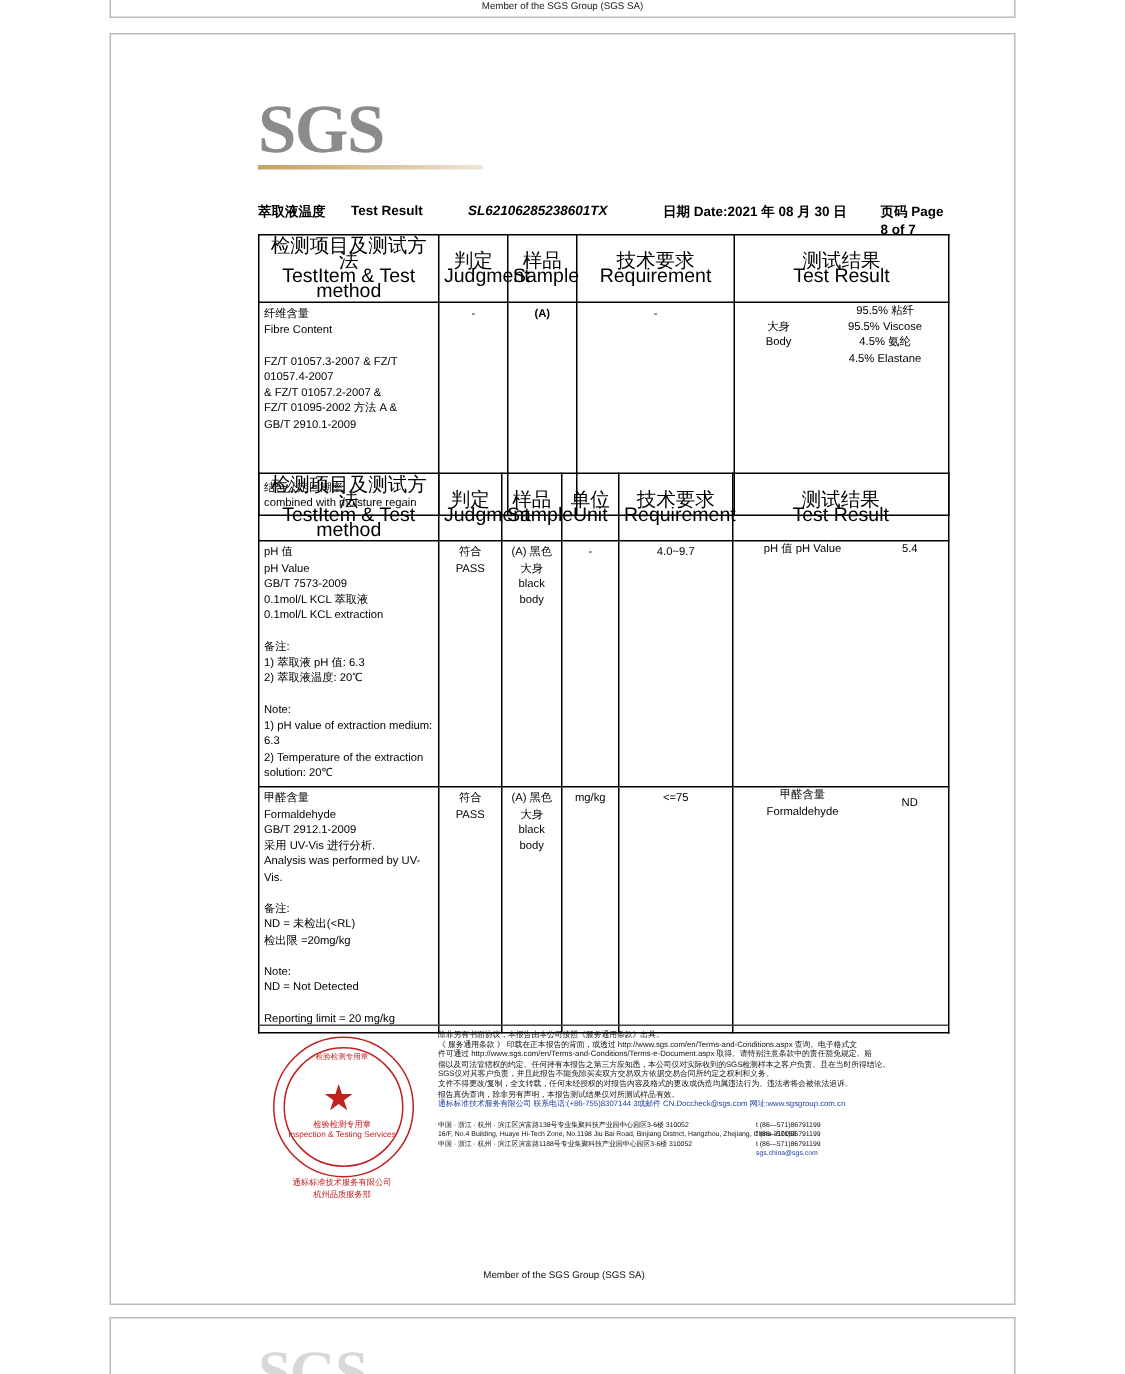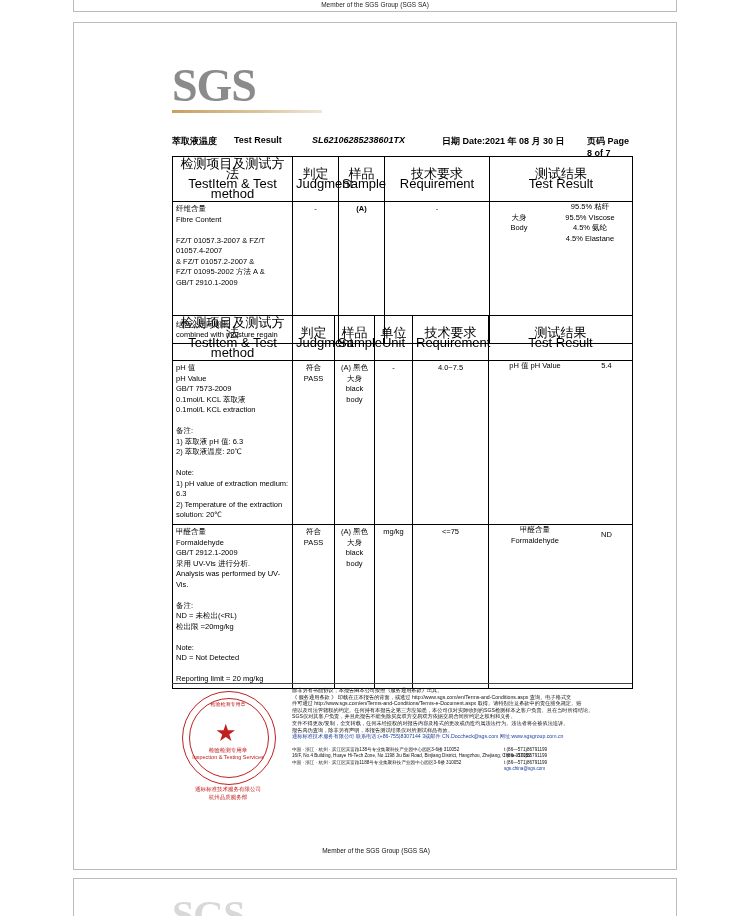--- a/index.html
+++ b/index.html
@@ -323,21 +323,21 @@
 Note:
 1) pH value of extraction medium: 6.3
 2) Temperature of the extraction solution: 20℃</td>
           <td class="ctr mid cell-lines">符合
 PASS</td>
           <td class="ctr mid cell-lines">(A) 黑色
 大身
 black
 body</td>
           <td class="ctr mid">-</td>
-          <td class="ctr mid">4.0~7.5</td>
+          <td class="ctr mid">4.0~9.7</td>
           <td class="mid" style="padding:0">
             <div style="display:flex;align-items:center;height:100%">
               <div class="ctr cell-lines" style="width:92px">pH 值 pH Value</div>
               <div class="ctr cell-lines" style="flex:1">5.4</div>
             </div>
           </td>
         </tr>
         <tr style="height:164px">
           <td class="cell-lines">甲醛含量
 Formaldehyde

